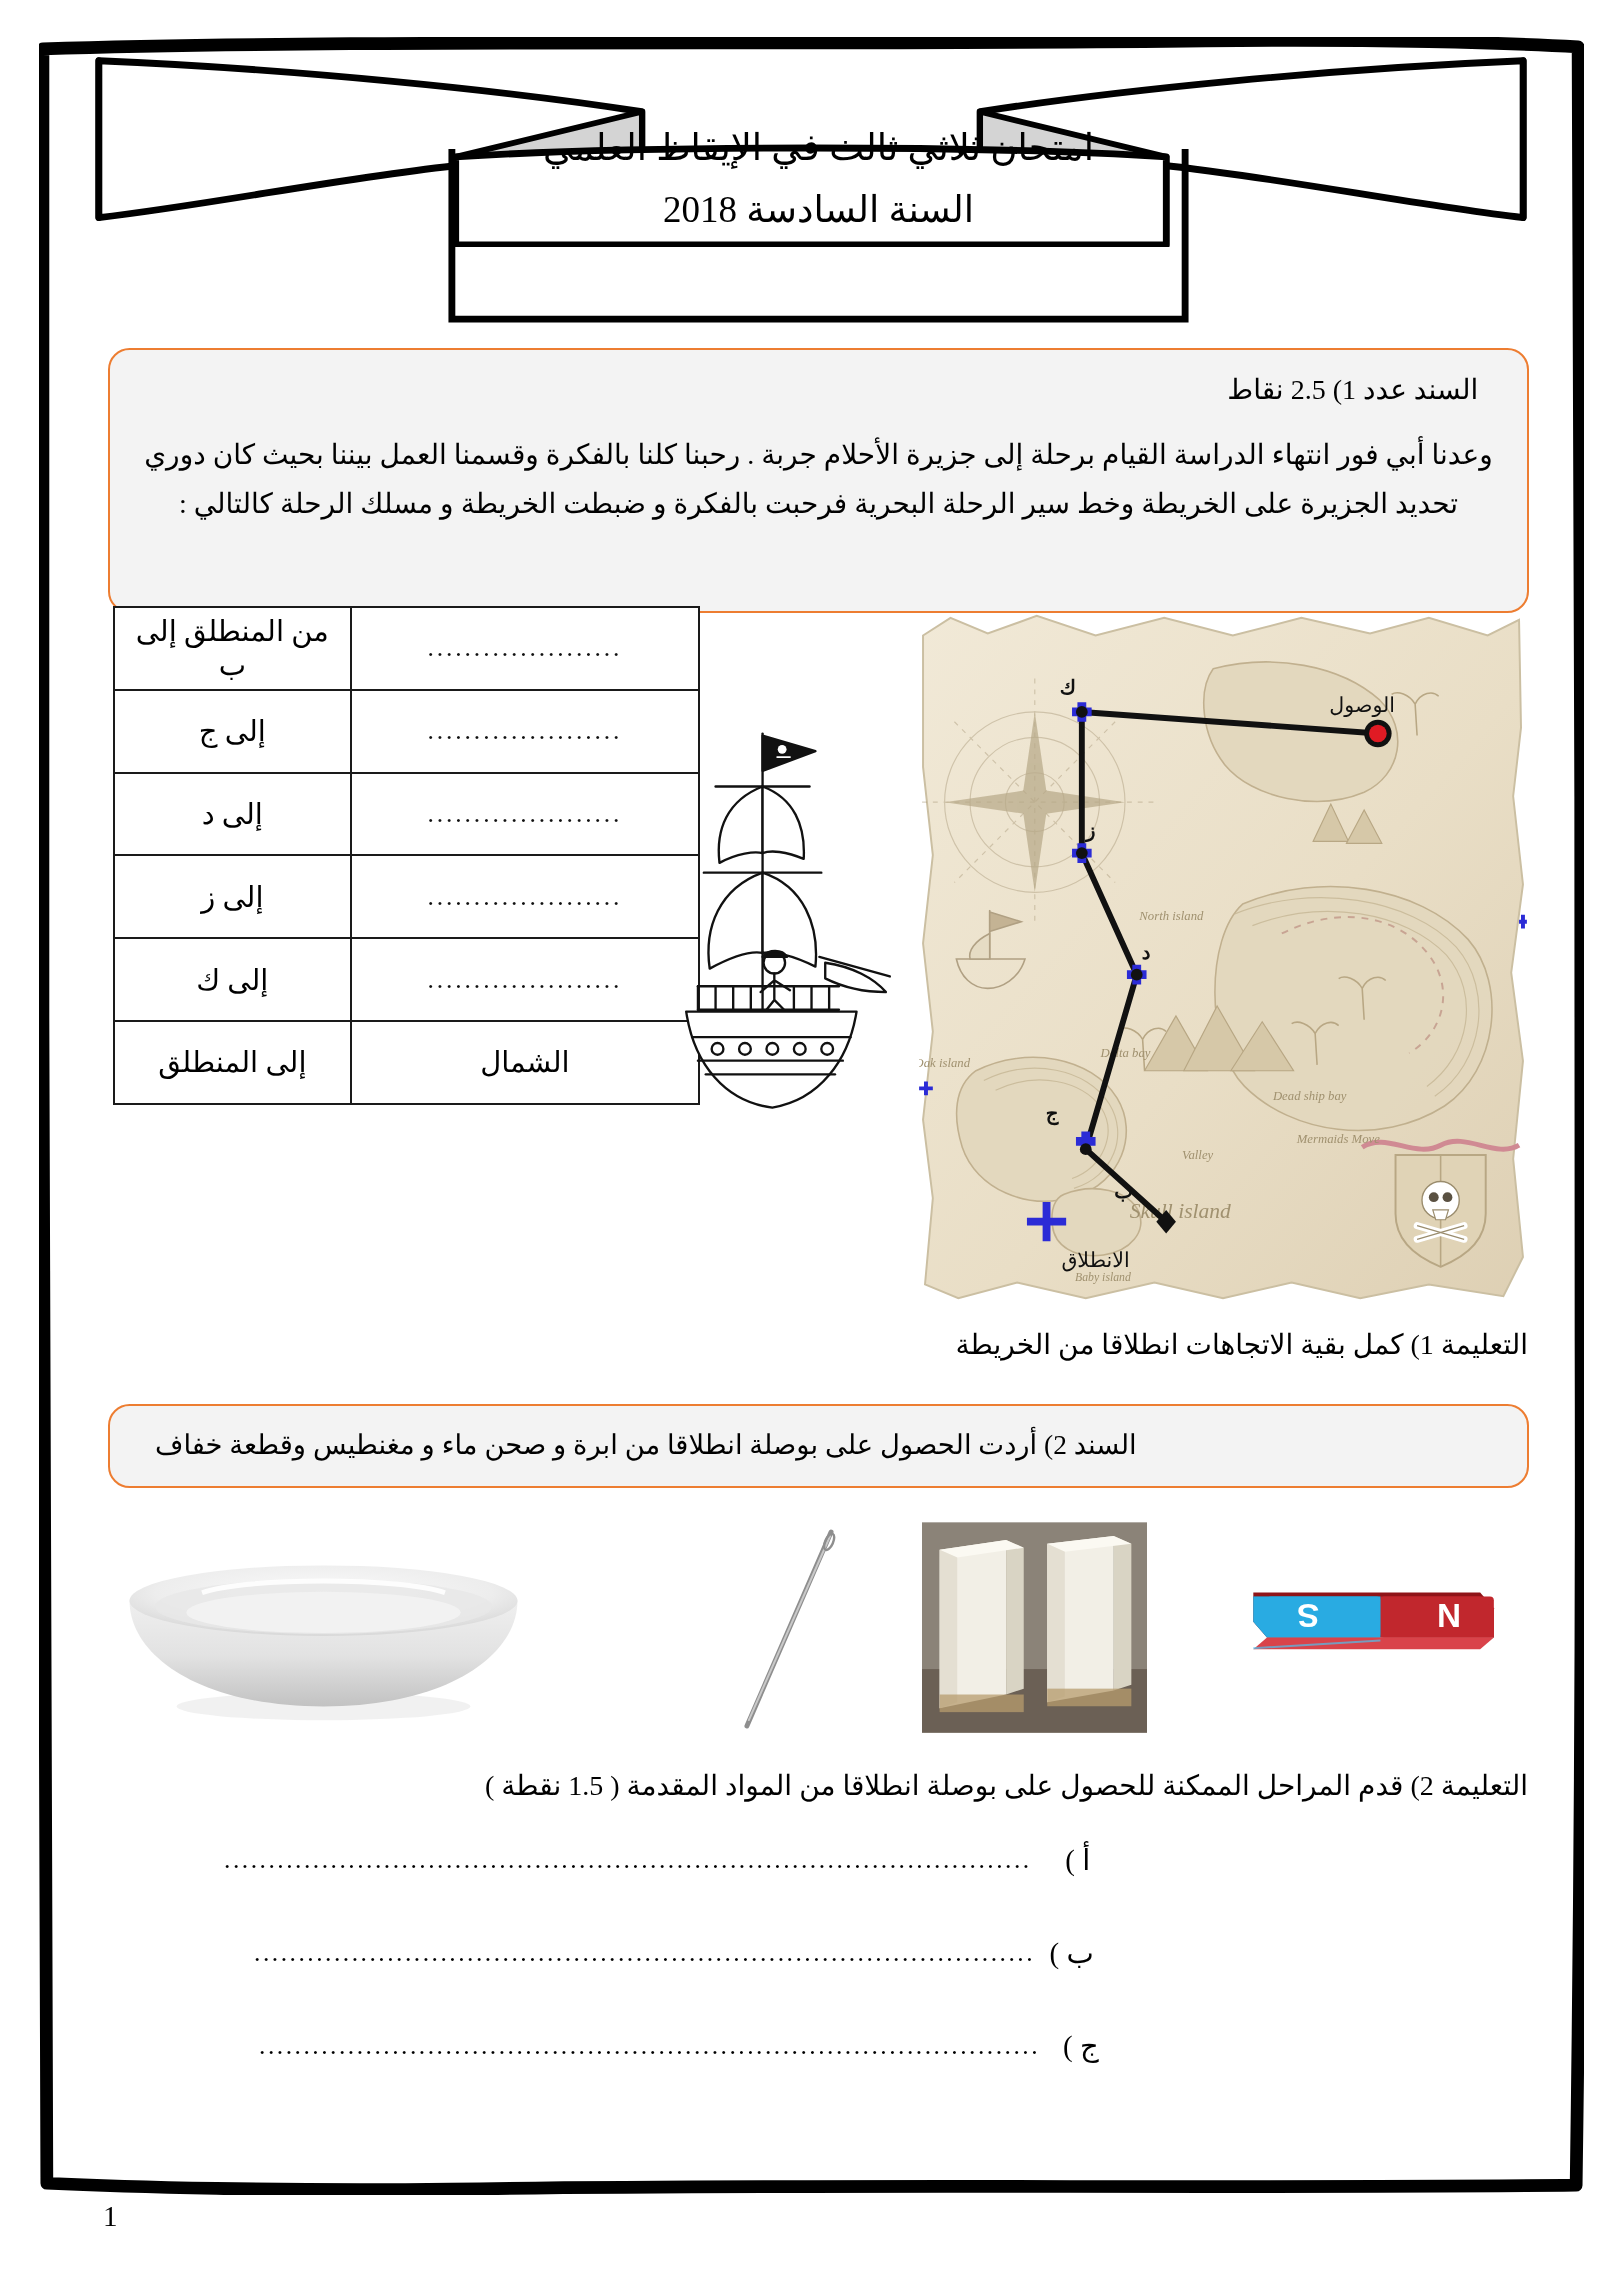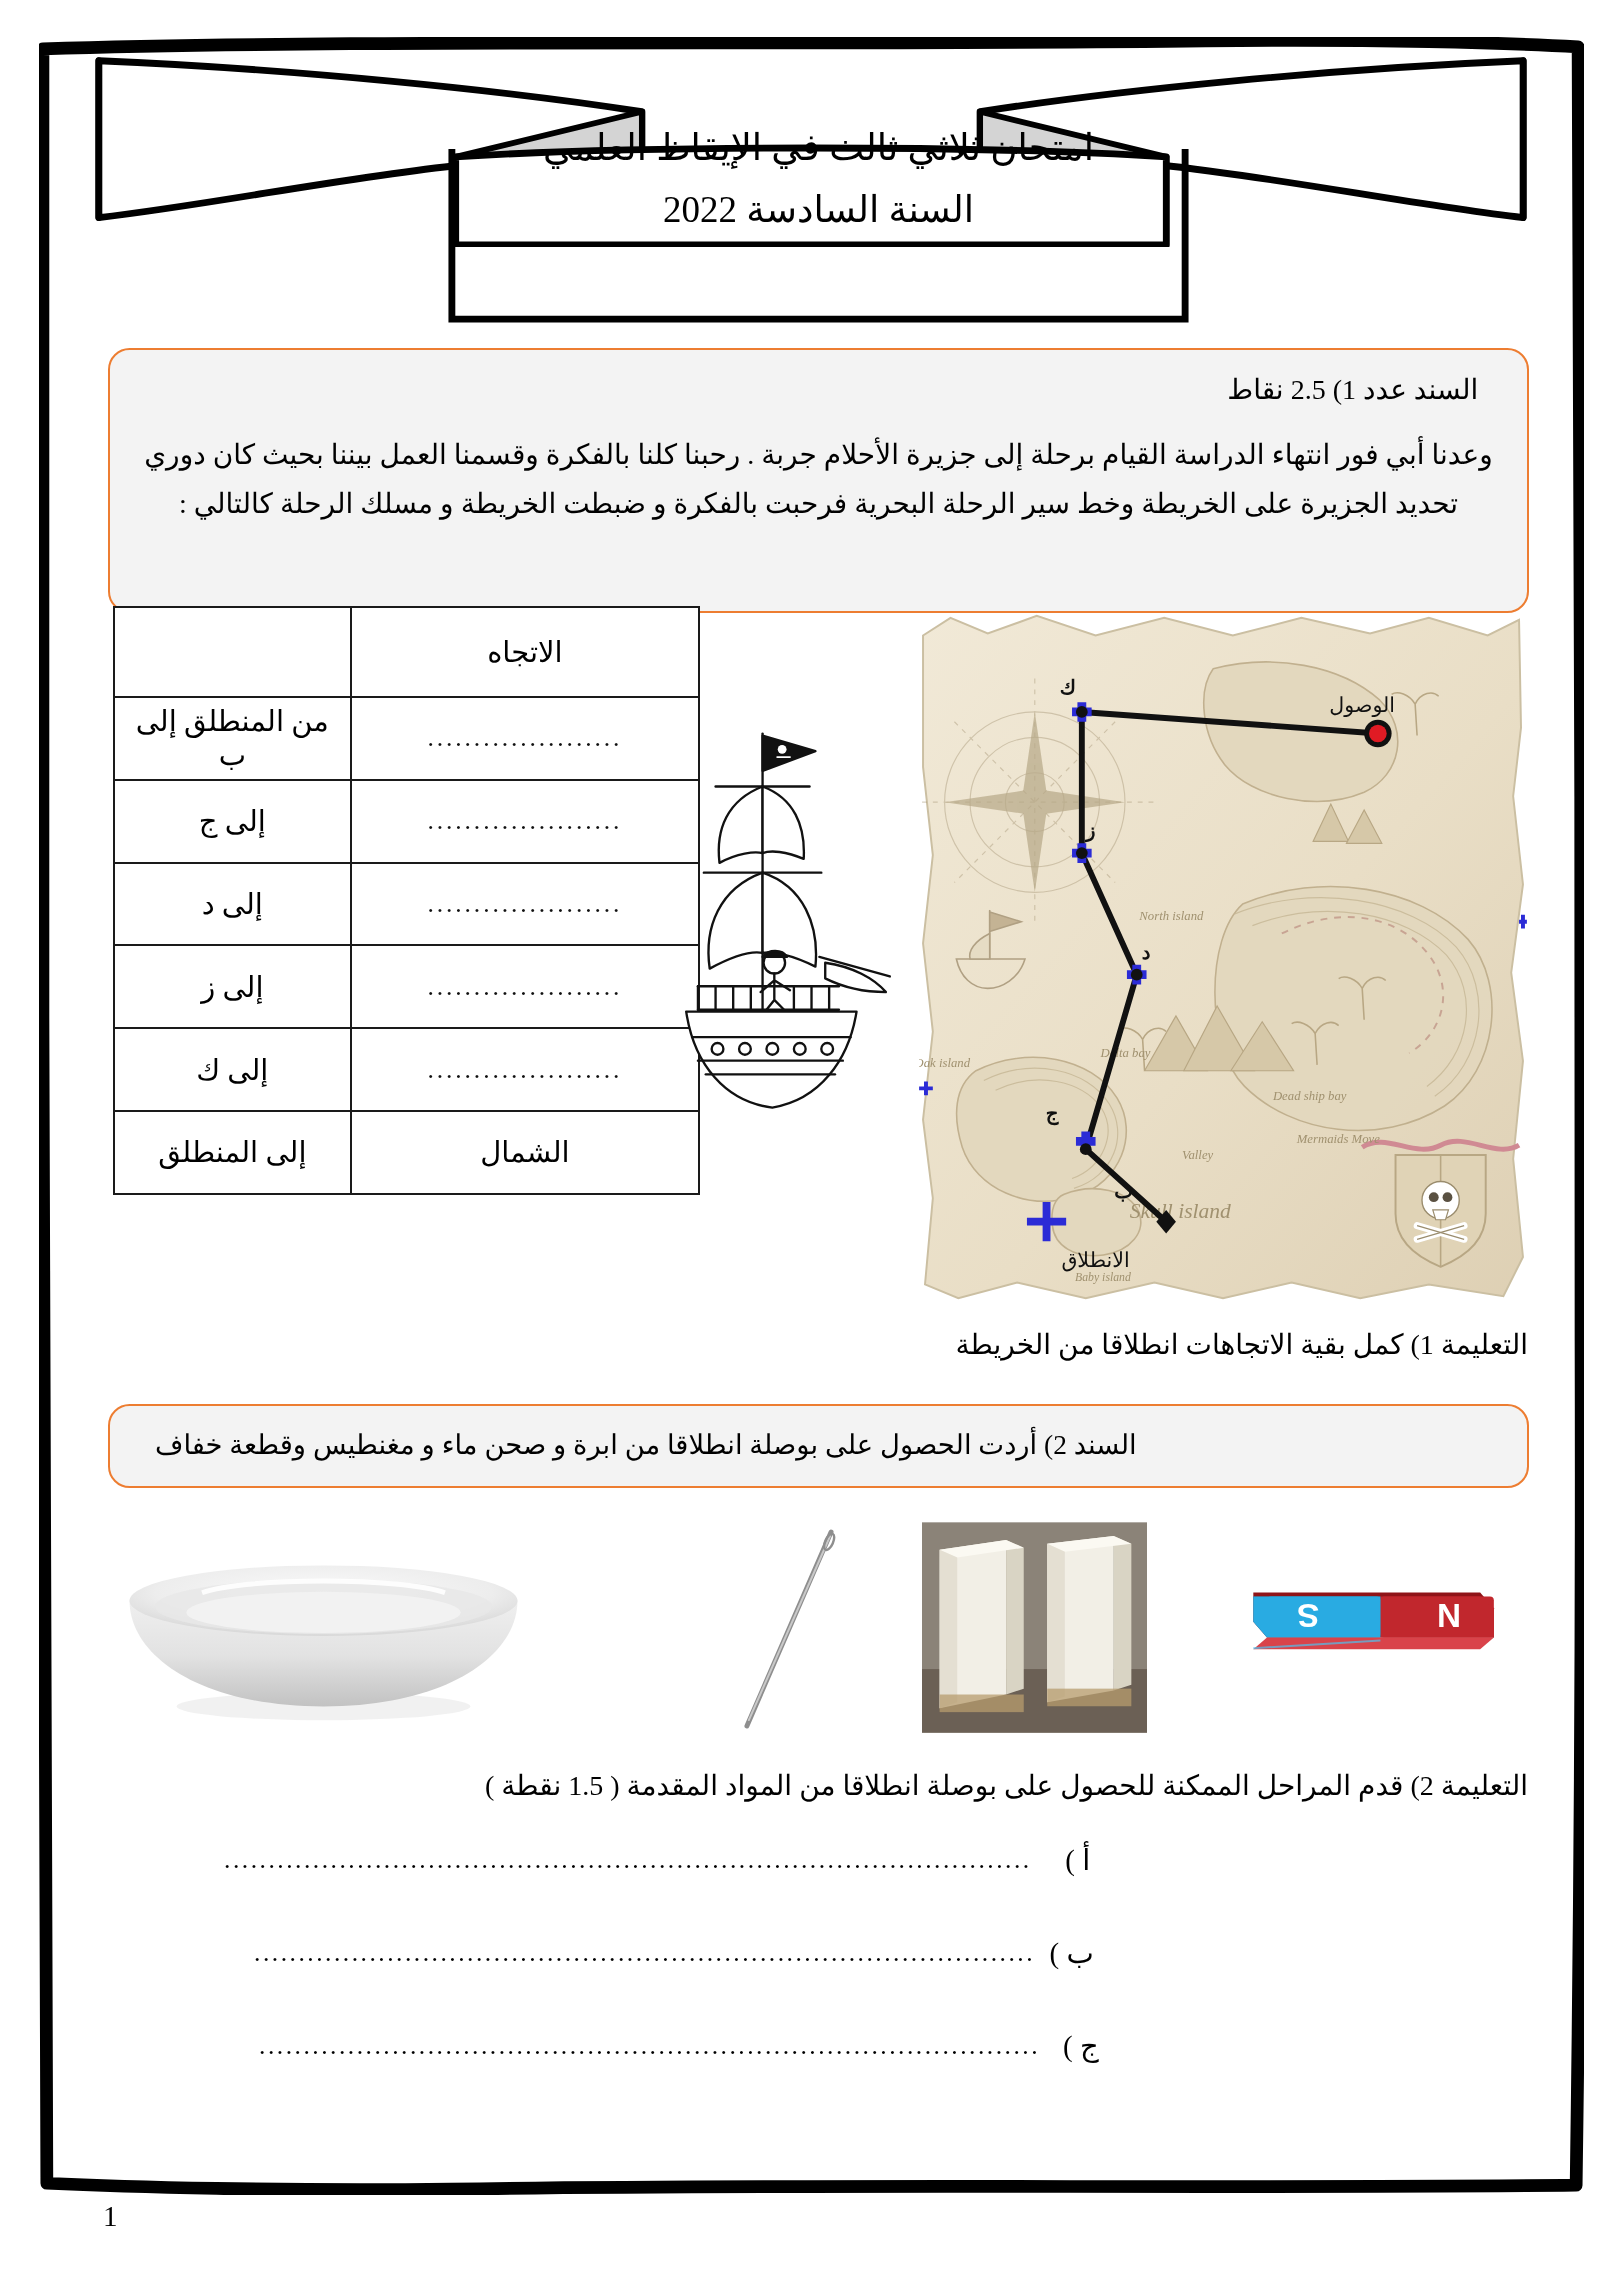--- a/index.html
+++ b/index.html
@@ -99,38 +99,34 @@
     <path d="M1459,10 C1265,18 1045,40 905,62 L905,112 C1065,96 1285,150 1459,170 Z" fill="#ffffff" stroke="#000" stroke-width="7" stroke-linejoin="round"></path>
 
     <path d="M560,62 L370,108 L560,112 Z" fill="#D4D4D4" stroke="#000" stroke-width="6" stroke-linejoin="round"></path>
     <path d="M905,62 L1095,108 L905,112 Z" fill="#D4D4D4" stroke="#000" stroke-width="6" stroke-linejoin="round"></path>
 
     <path d="M370,108 C560,96 905,96 1095,108 L1095,198 L370,198 Z" fill="#ffffff" stroke="#000" stroke-width="7" stroke-linejoin="round"></path>
   </svg>
 </div>
 <div id="banner-title">
   <div class="title-line">امتحان ثلاثي ثالث في الإيقاظ العلمي</div>
-  <div class="title-line">السنة السادسة 2022</div>
+  <div class="title-line">السنة السادسة 2018</div>
 </div>
 
 <svg style="position:absolute;left:446px;top:149px;width:745px;height:176px;" viewBox="0 0 760 180" preserveAspectRatio="none" xmlns="http://www.w3.org/2000/svg">
   <path d="M6,0 L6,174 L754,174 L754,0" fill="none" stroke="#000" stroke-width="7" stroke-linejoin="miter"></path>
 </svg>
 
 <div class="orange-box" id="box1">
   <div class="doc-head">السند عدد 1)  2.5 نقاط</div>
   <div class="doc-body">وعدنا أبي فور انتهاء الدراسة القيام برحلة إلى جزيرة الأحلام جربة . رحبنا كلنا بالفكرة وقسمنا العمل بيننا بحيث كان دوري تحديد الجزيرة على الخريطة وخط سير الرحلة البحرية فرحبت بالفكرة و ضبطت الخريطة و مسلك الرحلة كالتالي :</div>
 </div>
 
 <table id="dir-table">
   <tbody>
-    <tr class="head-row">
-      <td class="c-fill">الاتجاه</td>
-      <td class="c-label"></td>
-    </tr>
     <tr>
       <td class="c-fill dots">.....................</td>
       <td class="c-label">من المنطلق إلى ب</td>
     </tr>
     <tr>
       <td class="c-fill dots">.....................</td>
       <td class="c-label">إلى ج</td>
     </tr>
     <tr>
       <td class="c-fill dots">.....................</td>

